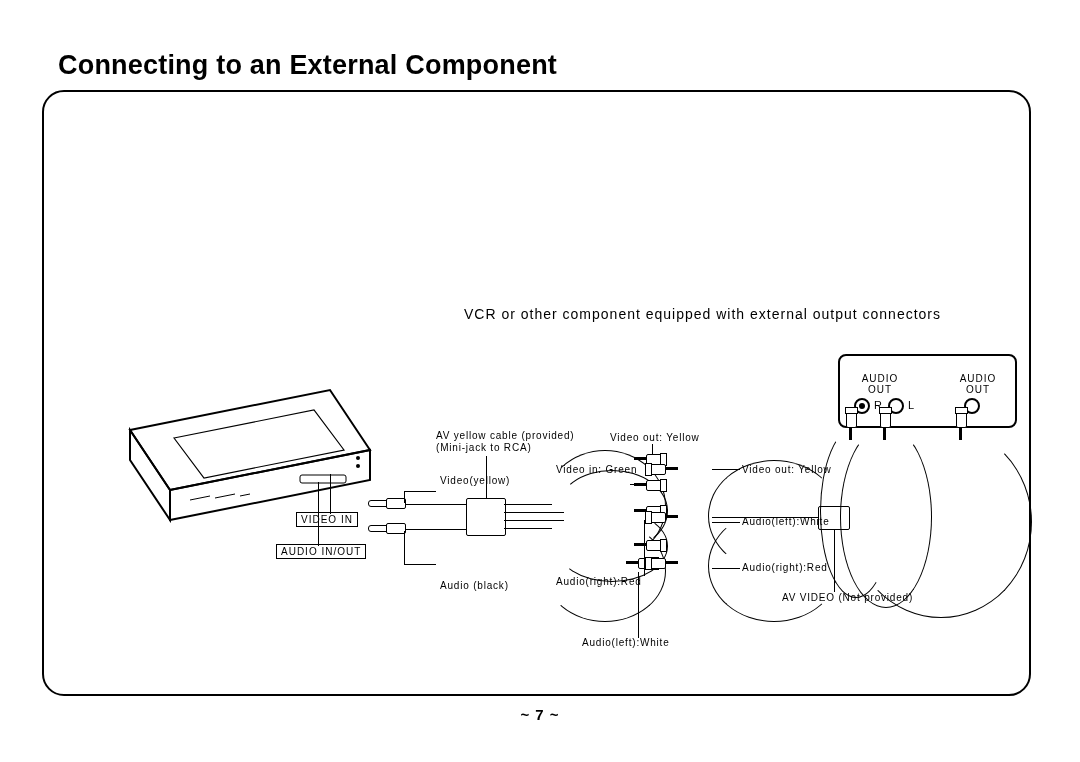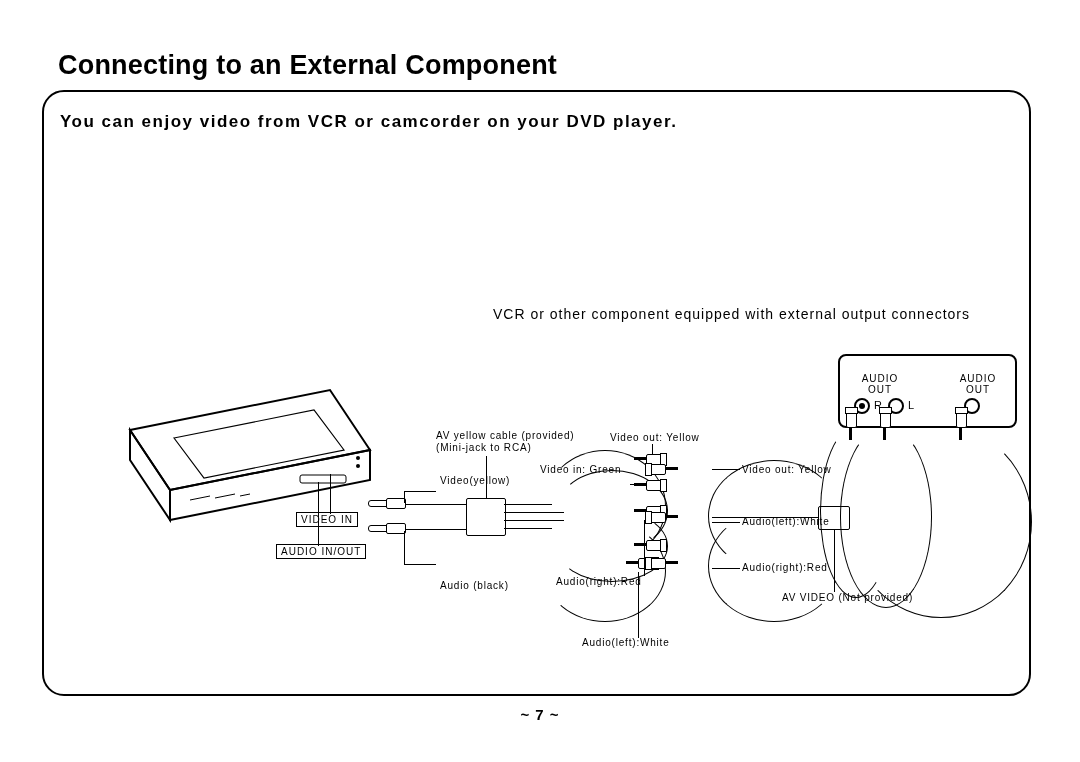--- a/index.html
+++ b/index.html
@@ -44,21 +44,21 @@
 .steps {
   position: absolute;
   left: 60px;
   top: 142px;
   font-size: 14px;
   line-height: 20px;
   letter-spacing: 1px;
 }
 .caption-vcr {
   position: absolute;
-  left: 493px;
+  left: 464px;
   top: 306px;
   font-size: 14px;
   letter-spacing: 1px;
 }
 .pagenum {
   position: absolute;
   left: 0;
   right: 0;
   top: 706px;
   text-align: center;
@@ -184,21 +184,20 @@
 </style>
 </head>
 <body>
 
 <div class="page">
 
   <div class="title">Connecting to an External Component</div>
 
   <div class="frame"></div>
 
-  <div class="intro">You can enjoy video from VCR or camcorder on your DVD player.</div>
 
 
   <div class="caption-vcr">VCR or other component equipped with external output connectors</div>
 
   <div class="component-box">
     <div class="col audio-col" style="white-space:pre;">AUDIO
 OUT</div>
     <div class="col video-col" style="white-space:pre;">AUDIO
 OUT</div>
     <div class="jack r">
@@ -299,21 +298,21 @@
       <div class="grip"></div>
     </div>
 
   <div class="lbl" style="left:436px; top:430px; white-space:pre;">AV yellow cable (provided)
 (Mini-jack to RCA)</div>
   <div class="vline" style="left:486px; top:456px; height:42px;"></div>
 
   <div class="lbl" style="left:610px; top:432px;">Video out: Yellow</div>
   <div class="vline" style="left:652px; top:444px; height:10px;"></div>
 
-  <div class="lbl" style="left:540px; top:464px;">Video in: Green</div>
+  <div class="lbl" style="left:556px; top:464px;">Video in: Green</div>
   <div class="hline" style="left:630px; top:484px; width:4px;"></div>
 
   <div class="lbl" style="left:556px; top:576px;">Audio(right):Red</div>
   <div class="vline" style="left:644px; top:520px; height:56px;"></div>
 
   <div class="lbl" style="left:582px; top:637px;">Audio(left):White</div>
   <div class="vline" style="left:638px; top:572px; height:66px;"></div>
 
   <div class="rca rev" style="left:678px; top:464px;">
       <div class="pin"></div>

